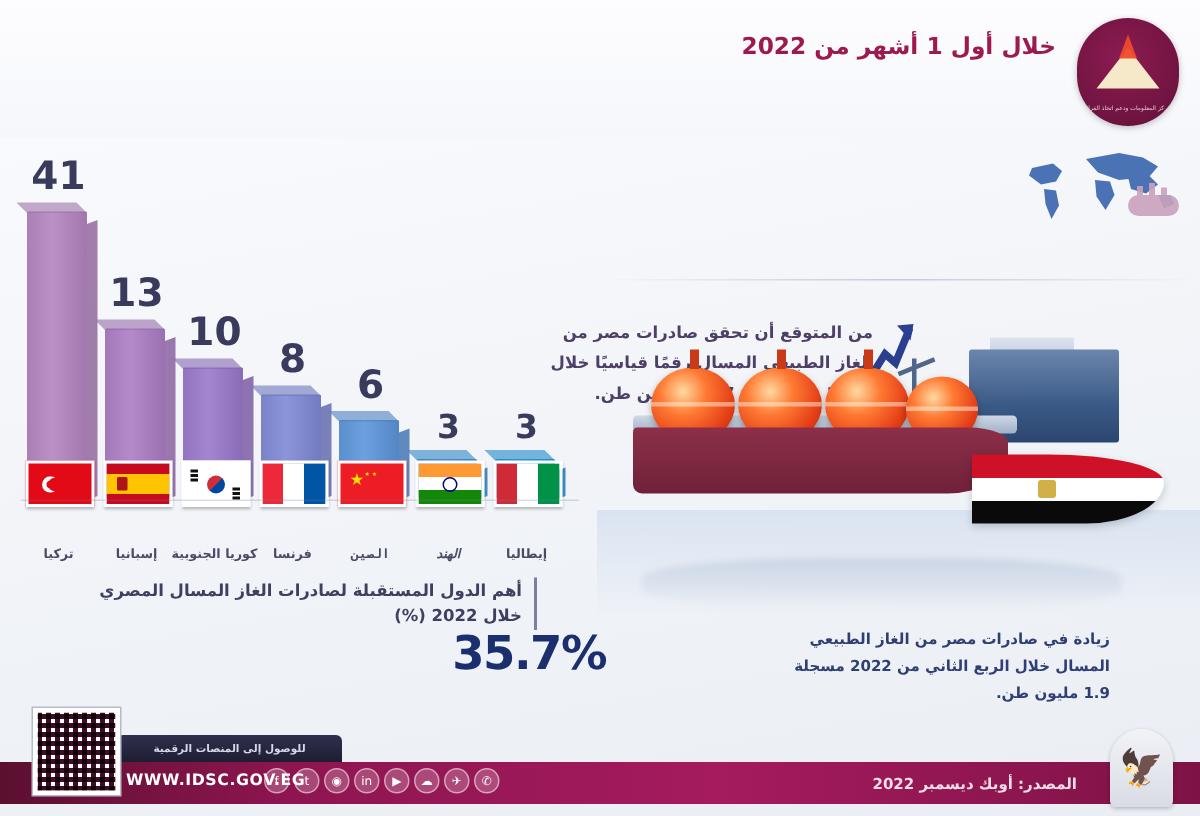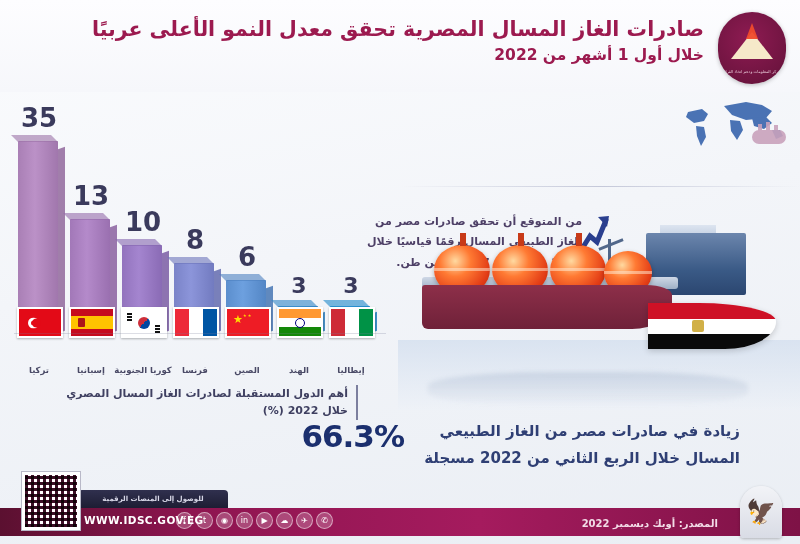--- a/index.html
+++ b/index.html
@@ -185,21 +185,21 @@
   }
   .reflection{
     position:absolute;left:30px;bottom:4px;width:320px;height:34px;
     background:linear-gradient(180deg,rgba(140,160,190,.28),rgba(255,255,255,0));
     filter:blur(2px);border-radius:40%;
   }
 
   
   .stat-bottom{
     position:absolute;right:60px;top:418px;width:330px;
-    font-size:15px;font-weight:bold;color:#2f3f74;line-height:1.8;
+    font-size:10px;font-weight:bold;color:#2f3f74;line-height:1.8;
   }
   .big-pct{
     position:absolute;right:396px;top:418px;
     font-size:31px;font-weight:bold;color:#1b2f6e;letter-spacing:-1px;
     direction:ltr;
   }
 
   
   .footer{
     position:absolute;left:0;bottom:0;width:800px;height:56px;
@@ -247,39 +247,38 @@
   }
   .eagle-glyph{color:#1b2550;font-size:24px;line-height:1;}
 </style>
 </head>
 <body>
 
 <div id="page">
 
   <div class="header">
     <div class="title-wrap">
-      <div class="title-main">صادرات الغاز المسال المصرية تحقق معدل النمو الأعلى عربيًا</div>
       <div class="title-sub">خلال أول 1 أشهر من 2022</div>
     </div>
     <div class="logo-badge">
       <div class="logo-pyramid"></div>
       <div class="logo-flame"></div>
       <div class="logo-text">مركز المعلومات ودعم اتخاذ القرار</div>
     </div>
   </div>
 
   <div class="chart-panel">
     <div class="bars" id="bars">
         <div class="bar-slot" style="left: 4px;">
           <div class="bar" style="height: 191px;">
             <div class="face" style="background: linear-gradient(90deg, rgb(169, 127, 181) 0%, rgb(187, 145, 199) 42%, rgb(161, 119, 173) 100%);"></div>
             <div class="side" style="background: rgb(141, 99, 153);"></div>
             <div class="top" style="background: rgb(155, 113, 167);"></div>
           </div>
-          <div class="bar-value" style="bottom: 199px;">35</div>
+          <div class="bar-value" style="bottom: 199px;">41</div>
           <div class="flag f-tr" style="bottom: -6px;"></div>
           <div class="cname" style="bottom: -44px;">تركيا</div>
         </div>
         <div class="bar-slot" style="left: 56px;">
           <div class="bar" style="height: 113px;">
             <div class="face" style="background: linear-gradient(90deg, rgb(162, 120, 184) 0%, rgb(180, 138, 202) 42%, rgb(154, 112, 176) 100%);"></div>
             <div class="side" style="background: rgb(134, 92, 156);"></div>
             <div class="top" style="background: rgb(148, 106, 170);"></div>
           </div>
           <div class="bar-value" style="bottom: 121px;">13</div>
@@ -307,31 +306,31 @@
           <div class="cname" style="bottom: -44px;">فرنسا</div>
         </div>
         <div class="bar-slot" style="left: 212px;">
           <div class="bar" style="height: 52px;">
             <div class="face" style="background: linear-gradient(90deg, rgb(91, 142, 205) 0%, rgb(109, 160, 223) 42%, rgb(83, 134, 197) 100%);"></div>
             <div class="side" style="background: rgb(63, 114, 177);"></div>
             <div class="top" style="background: rgb(77, 128, 191);"></div>
           </div>
           <div class="bar-value" style="bottom: 60px;">6</div>
           <div class="flag f-cn" style="bottom: -6px;"></div>
-          <div class="cname" style="bottom: -44px;">الصين</div>
+          <div class="cname" style="bottom: -44px; font-family: Liberation Mono, monospace;">الصين</div>
         </div>
         <div class="bar-slot" style="left: 264px;">
           <div class="bar" style="height: 26px;">
             <div class="face" style="background: linear-gradient(90deg, rgb(63, 147, 212) 0%, rgb(81, 165, 230) 42%, rgb(55, 139, 204) 100%);"></div>
             <div class="side" style="background: rgb(35, 119, 184);"></div>
             <div class="top" style="background: rgb(49, 133, 198);"></div>
           </div>
           <div class="bar-value sm" style="bottom: 34px;">3</div>
           <div class="flag f-in" style="bottom: -6px;"></div>
-          <div class="cname" style="bottom: -44px;">الهند</div>
+          <div class="cname" style="bottom: -44px; font-style: italic;">الهند</div>
         </div>
         <div class="bar-slot" style="left: 316px;">
           <div class="bar" style="height: 26px;">
             <div class="face" style="background: linear-gradient(90deg, rgb(46, 150, 216) 0%, rgb(64, 168, 234) 42%, rgb(38, 142, 208) 100%);"></div>
             <div class="side" style="background: rgb(18, 122, 188);"></div>
             <div class="top" style="background: rgb(32, 136, 202);"></div>
           </div>
           <div class="bar-value sm" style="bottom: 34px;">3</div>
           <div class="flag f-it" style="bottom: -6px;"></div>
           <div class="cname" style="bottom: -44px;">إيطاليا</div>
@@ -398,24 +397,25 @@
     <div class="tank" style="left:206px;width:48px;height:44px;top:26px">
         <div class="band"></div>
       </div>
     <div class="hull"></div>
     <div class="eg-flag">
         <div class="eg-eagle"></div>
       </div>
     <div class="reflection"></div>
   </div>
 
-  <div class="big-pct">66.3%</div>
+  <div class="big-pct">35.7%</div>
   <div class="stat-bottom">
     <div>زيادة في صادرات مصر من الغاز الطبيعي</div>
     <div>المسال خلال الربع الثاني من 2022 مسجلة</div>
+    <div>1.9 مليون طن.</div>
   </div>
 
   <div class="footer">
     <div class="footer-bar"></div>
     <div class="footer-tab">للوصول إلى المنصات الرقمية</div>
     <div class="qr"></div>
     <div class="url">WWW.IDSC.GOV.EG</div>
     <div class="socials" id="socials">
         <div class="soc">f</div>
         <div class="soc">t</div>

